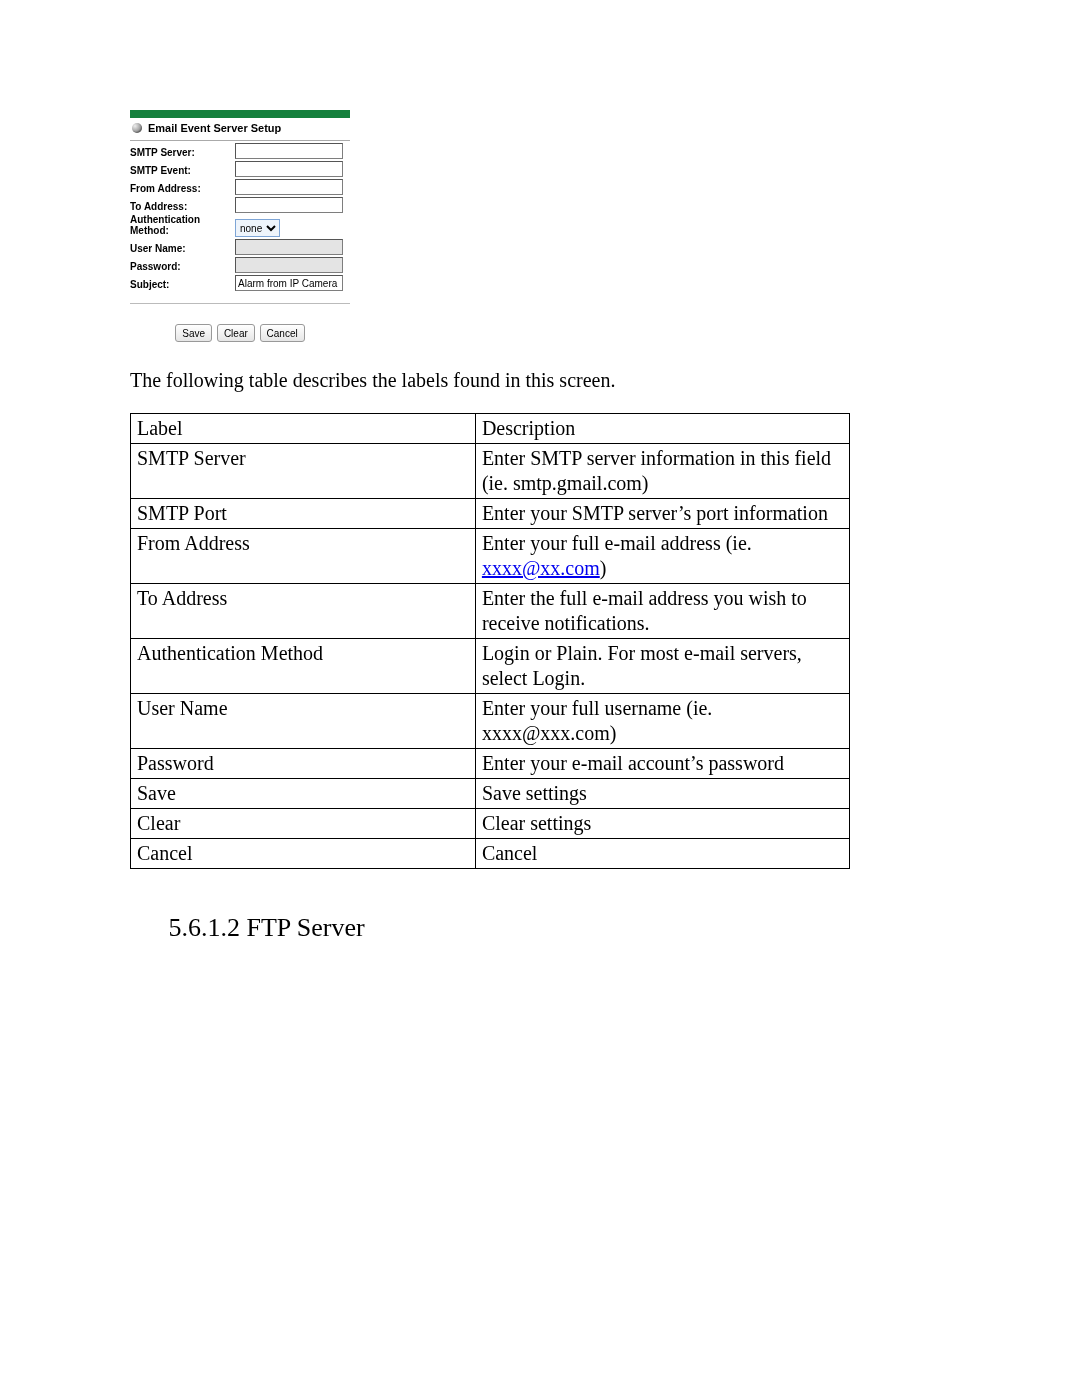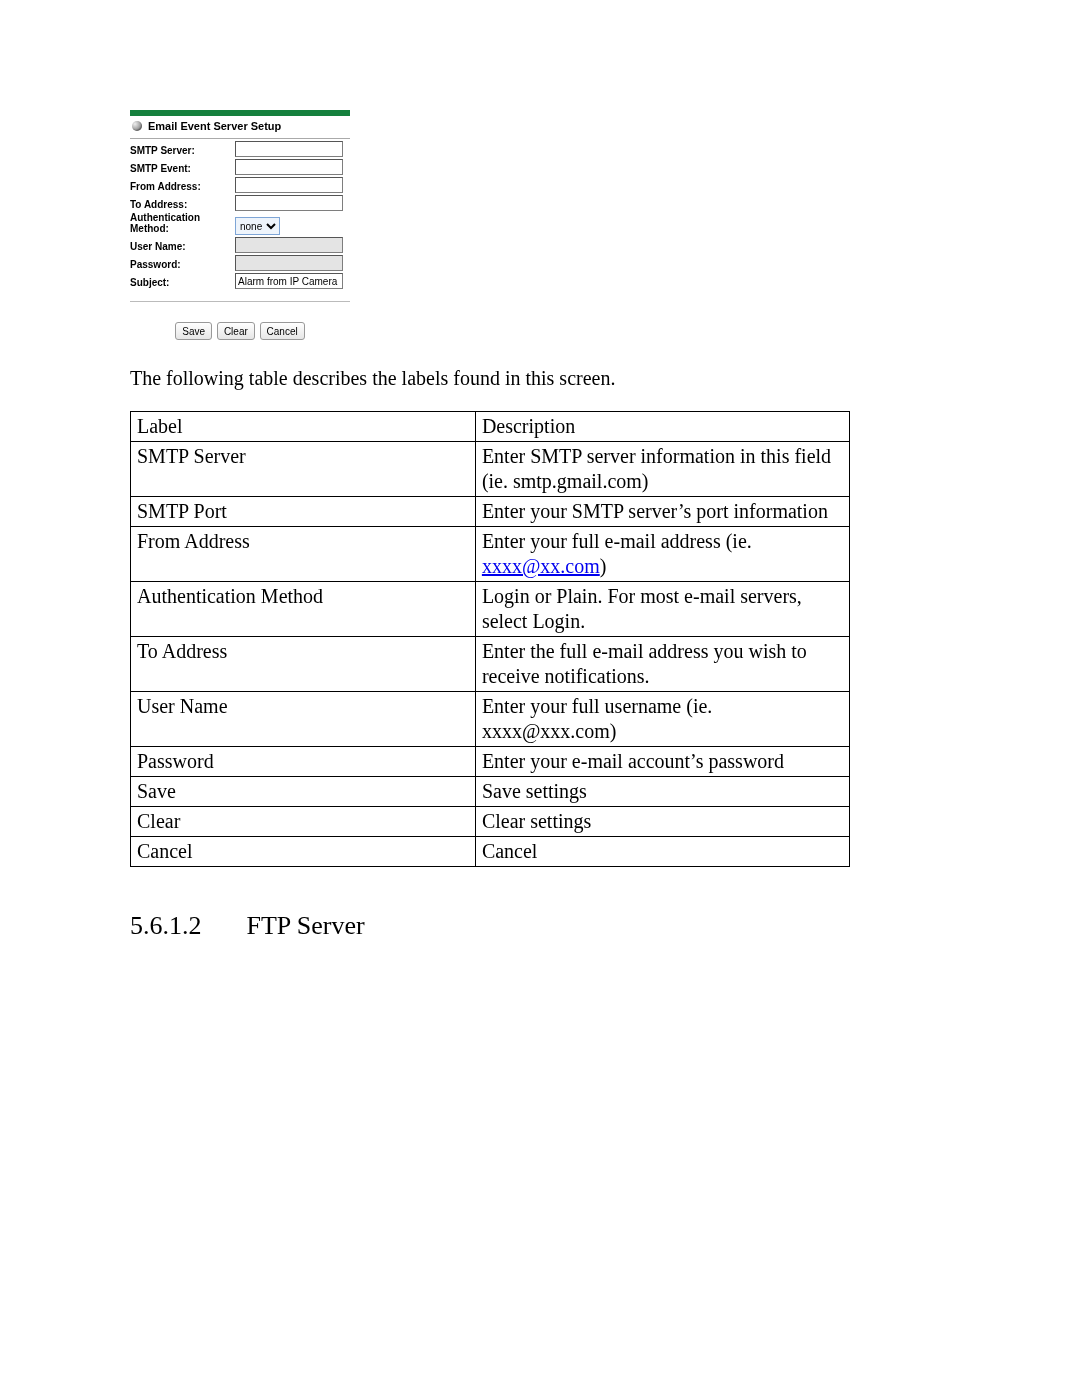--- a/index.html
+++ b/index.html
@@ -10,21 +10,21 @@
     color: #000;
     width: 1080px;
   }
   .page {
     padding: 110px 130px 0 130px;
   }
 
   
   .panel {
     width: 220px;
-    border-top: 6px solid #15803d;
+    border-top: 8px solid #15803d;
     font-family: Arial, Helvetica, sans-serif;
     font-size: 10px;
     color: #000;
   }
   .panel-title {
     display: flex;
     align-items: center;
     gap: 6px;
     padding: 4px 2px 6px 2px;
     border-bottom: 1px solid #aaa;
@@ -122,20 +122,21 @@
 
   
   h2.section {
     font-size: 26px;
     font-weight: normal;
     margin: 44px 0 2px 0;
   }
   h2.section .num {
     display: inline-block;
     min-width: 110px;
+    text-align: right;
   }
   .section-body {
     font-size: 20px;
     line-height: 1.25;
     max-width: 730px;
   }
 </style>
 </head>
 <body>
 
@@ -205,26 +206,26 @@
         </tr>
         <tr>
           <td class="col-label">SMTP Port</td>
           <td class="col-desc">Enter your SMTP server’s port information</td>
         </tr>
         <tr>
           <td class="col-label">From Address</td>
           <td class="col-desc">Enter your full e-mail address (ie. <a class="mail" href="#">xxxx@xx.com</a>)</td>
         </tr>
         <tr>
+          <td class="col-label">To Address</td>
+          <td class="col-desc">Enter the full e-mail address you wish to receive notifications.</td>
+        </tr>
+        <tr>
           <td class="col-label">Authentication Method</td>
           <td class="col-desc">Login or Plain. For most e-mail servers, select Login.</td>
-        </tr>
-        <tr>
-          <td class="col-label">To Address</td>
-          <td class="col-desc">Enter the full e-mail address you wish to receive notifications.</td>
         </tr>
         <tr>
           <td class="col-label">User Name</td>
           <td class="col-desc">Enter your full username (ie. xxxx@xxx.com)</td>
         </tr>
         <tr>
           <td class="col-label">Password</td>
           <td class="col-desc">Enter your e-mail account’s password</td>
         </tr>
         <tr>

